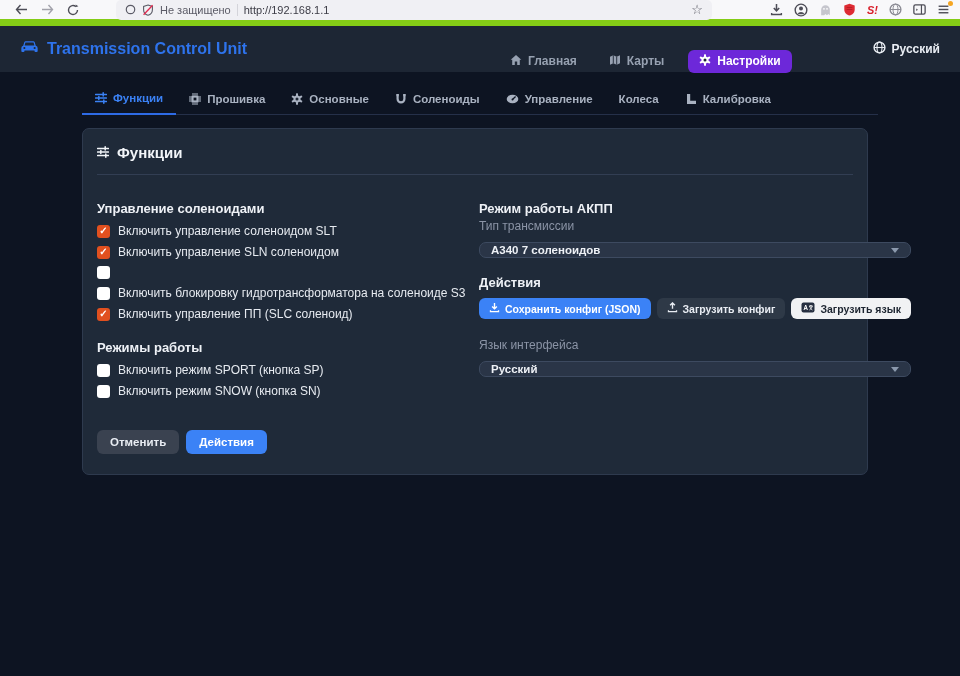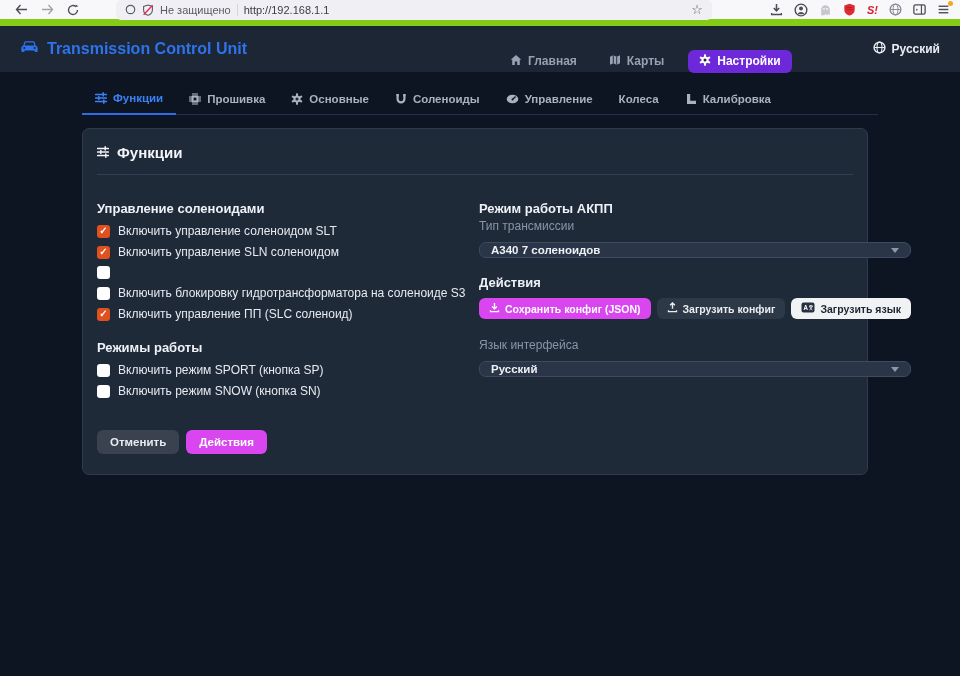--- a/index.html
+++ b/index.html
@@ -63,21 +63,21 @@
   .select { margin-top:9px; height:16px; background:#2a3547; border:1px solid #3d4a60;
             border-radius:7px; display:flex; align-items:center; justify-content:space-between;
             padding:0 11px; color:#eef1f6; font-size:11.5px; font-weight:bold; }
   .chevron { width:0; height:0; border-left:4.5px solid transparent; border-right:4.5px solid transparent;
              border-top:5.5px solid #8b99ad; }
 
   .actions { margin-top:17px; }
   .btn-row { display:flex; gap:6px; margin-top:8px; }
   .btn { height:21px; border:none; border-radius:6px; display:inline-flex; align-items:center;
          gap:5px; padding:0 10px; font-family:inherit; font-size:10.5px; font-weight:bold; white-space:nowrap; }
-  .btn-primary { background:#d946ef; color:#ffffff; }
+  .btn-primary { background:#3b82f6; color:#ffffff; }
   .btn-dark { background:#2e3947; color:#e9edf3; }
   .btn-light { background:#f1f2f4; color:#1d2531; }
   .lang-field { margin-top:19px; }
 
   .card-footer { margin-top:25px; display:flex; gap:7px; }
   .btn-lg { height:24px; padding:0 13px; font-size:11.5px; border-radius:6px; }
   .btn-cancel { background:#3a4250; color:#e9edf3; }
 </style>
 </head>
 <body>

